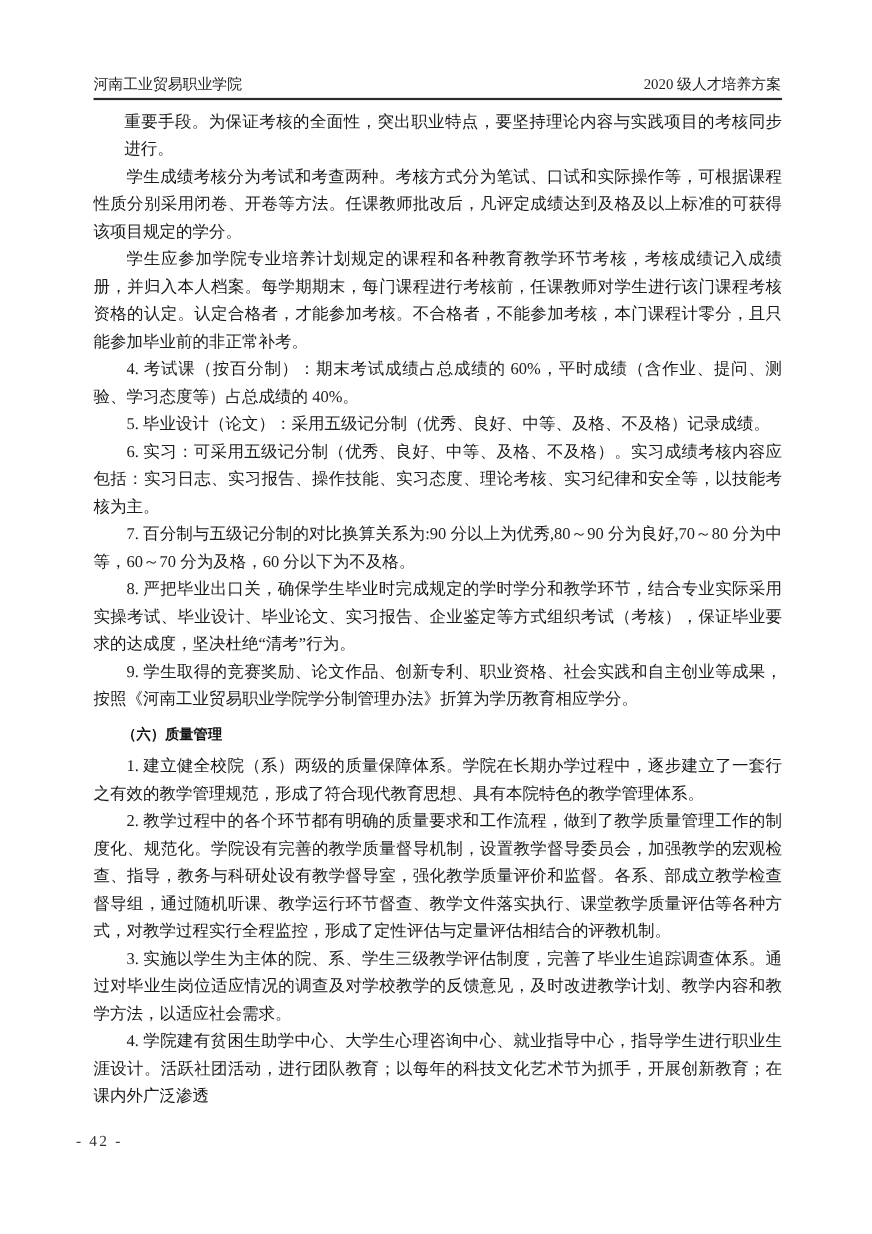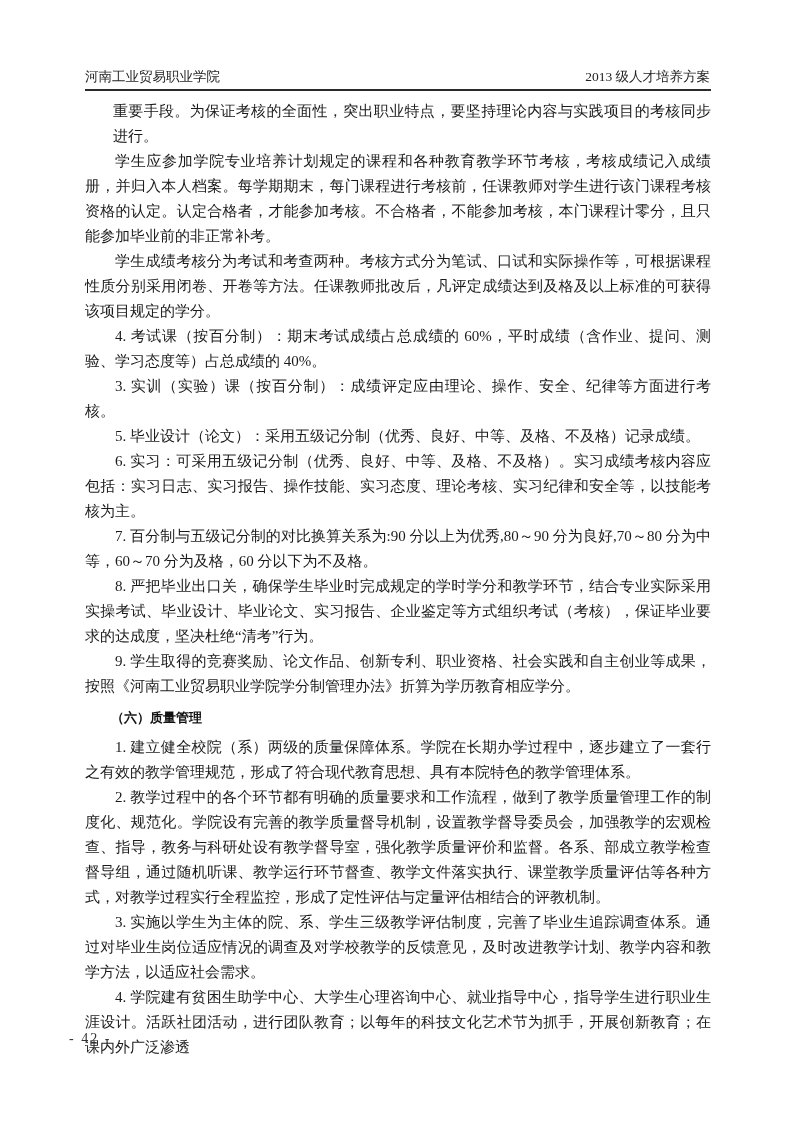--- a/index.html
+++ b/index.html
@@ -71,30 +71,29 @@
     letter-spacing: 2px;
   }
 </style>
 </head>
 <body>
 
 <div class="page">
 
   <div class="header">
     <span>河南工业贸易职业学院</span>
-    <span>2013 级人才培养方案</span>
+    <span>2020 级人才培养方案</span>
   </div>
   <div class="header-rule"></div>
 
   <div class="content">
     <p class="continuation">重要手段。为保证考核的全面性，突出职业特点，要坚持理论内容与实践项目的考核同步进行。</p>
+    <p>学生成绩考核分为考试和考查两种。考核方式分为笔试、口试和实际操作等，可根据课程性质分别采用闭卷、开卷等方法。任课教师批改后，凡评定成绩达到及格及以上标准的可获得该项目规定的学分。</p>
     <p>学生应参加学院专业培养计划规定的课程和各种教育教学环节考核，考核成绩记入成绩册，并归入本人档案。每学期期末，每门课程进行考核前，任课教师对学生进行该门课程考核资格的认定。认定合格者，才能参加考核。不合格者，不能参加考核，本门课程计零分，且只能参加毕业前的非正常补考。</p>
-    <p>学生成绩考核分为考试和考查两种。考核方式分为笔试、口试和实际操作等，可根据课程性质分别采用闭卷、开卷等方法。任课教师批改后，凡评定成绩达到及格及以上标准的可获得该项目规定的学分。</p>
     <p>4. 考试课（按百分制）：期末考试成绩占总成绩的 60%，平时成绩（含作业、提问、测验、学习态度等）占总成绩的 40%。</p>
-    <p>3. 实训（实验）课（按百分制）：成绩评定应由理论、操作、安全、纪律等方面进行考核。</p>
     <p>5. 毕业设计（论文）：采用五级记分制（优秀、良好、中等、及格、不及格）记录成绩。</p>
     <p>6. 实习：可采用五级记分制（优秀、良好、中等、及格、不及格）。实习成绩考核内容应包括：实习日志、实习报告、操作技能、实习态度、理论考核、实习纪律和安全等，以技能考核为主。</p>
     <p>7. 百分制与五级记分制的对比换算关系为:90 分以上为优秀,80～90 分为良好,70～80 分为中等，60～70 分为及格，60 分以下为不及格。</p>
     <p>8. 严把毕业出口关，确保学生毕业时完成规定的学时学分和教学环节，结合专业实际采用实操考试、毕业设计、毕业论文、实习报告、企业鉴定等方式组织考试（考核），保证毕业要求的达成度，坚决杜绝“清考”行为。</p>
     <p>9. 学生取得的竞赛奖励、论文作品、创新专利、职业资格、社会实践和自主创业等成果，按照《河南工业贸易职业学院学分制管理办法》折算为学历教育相应学分。</p>
 
     <h3>（六）质量管理</h3>
 
     <p>1. 建立健全校院（系）两级的质量保障体系。学院在长期办学过程中，逐步建立了一套行之有效的教学管理规范，形成了符合现代教育思想、具有本院特色的教学管理体系。</p>
     <p>2. 教学过程中的各个环节都有明确的质量要求和工作流程，做到了教学质量管理工作的制度化、规范化。学院设有完善的教学质量督导机制，设置教学督导委员会，加强教学的宏观检查、指导，教务与科研处设有教学督导室，强化教学质量评价和监督。各系、部成立教学检查督导组，通过随机听课、教学运行环节督查、教学文件落实执行、课堂教学质量评估等各种方式，对教学过程实行全程监控，形成了定性评估与定量评估相结合的评教机制。</p>

